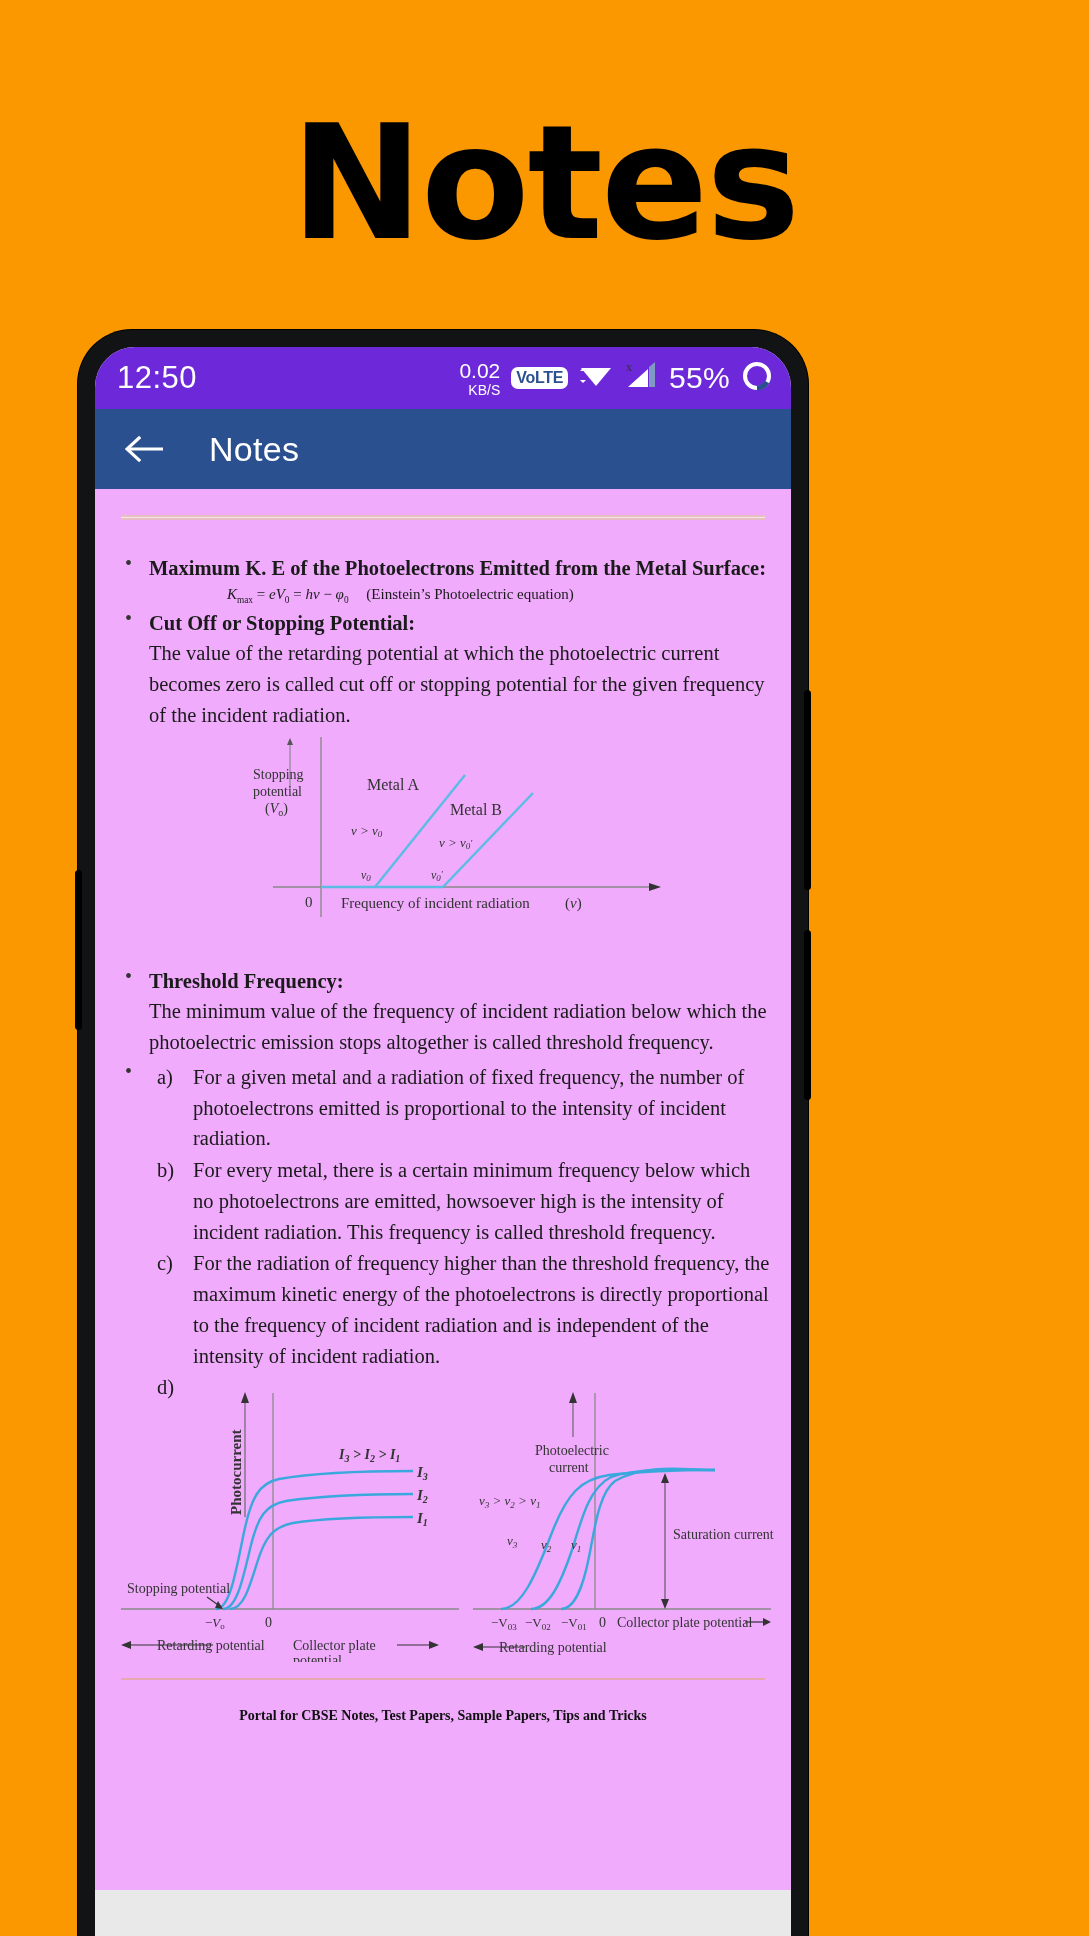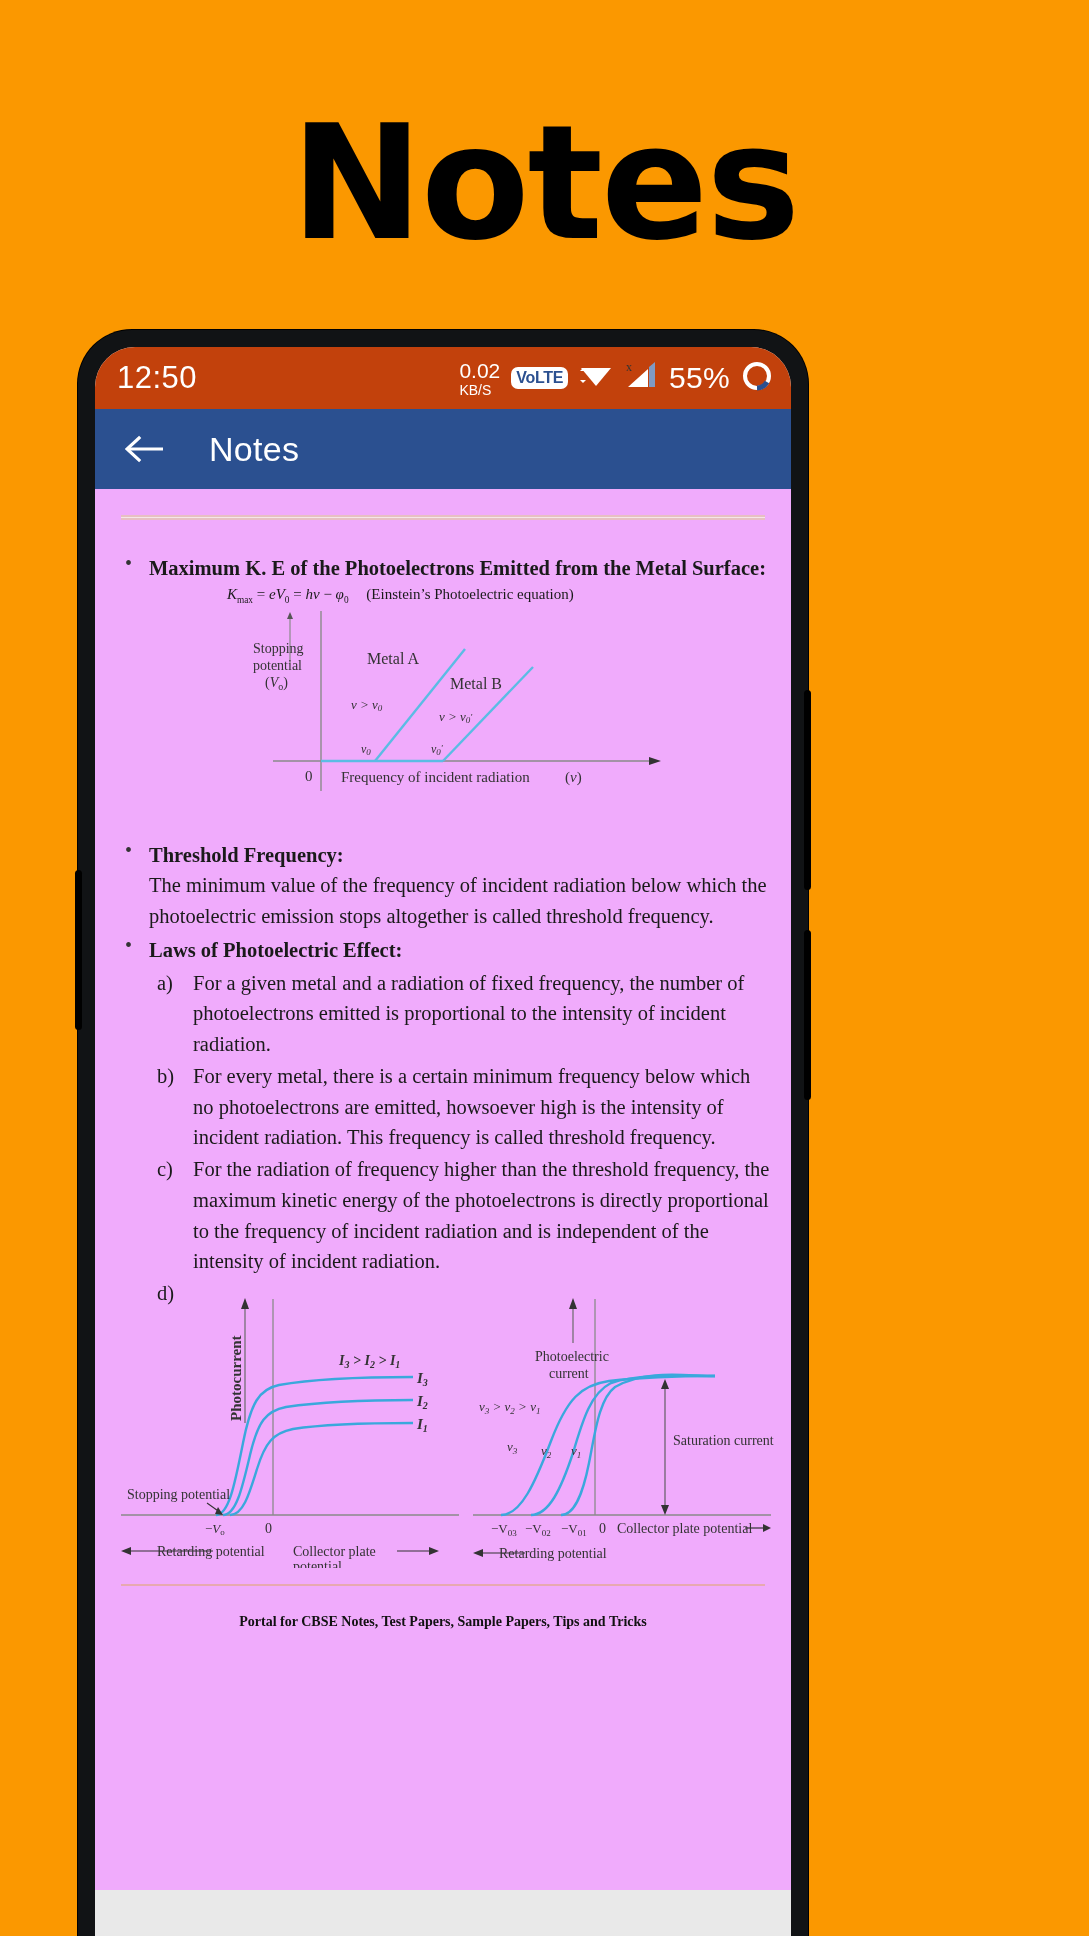--- a/index.html
+++ b/index.html
@@ -48,28 +48,28 @@
     position:absolute; right:-3px; top:600px;
     width:7px; height:170px; background:#000; border-radius:4px;
   }
   .btn-left{
     position:absolute; left:-3px; top:540px;
     width:7px; height:160px; background:#000; border-radius:4px;
   }
 
   
   .statusbar{
-    height:62px; background:#c2410c;
+    height:62px; background:#6d28d9;
     display:flex; align-items:center;
     padding:0 18px 0 22px;
     color:#ffffff;
   }
   .clock{ font-size:31px; font-weight:400; letter-spacing:0.5px; }
   .sb-right{ margin-left:auto; display:flex; align-items:center; gap:11px; }
-  .kbs{ text-align:left; line-height:1; }
+  .kbs{ text-align:right; line-height:1; }
   .kbs .kbs-num{ font-size:21px; display:block; font-weight:400; }
   .kbs .kbs-unit{ font-size:14px; display:block; margin-top:2px; }
   .volte{
     background:#ffffff; color:#2B5090;
     font-size:16px; font-weight:700;
     padding:2px 5px; border-radius:7px;
     letter-spacing:-0.3px;
   }
   .ic{ display:block; }
   .battery-pct{ font-size:30px; font-weight:400; letter-spacing:0.3px; }
@@ -209,20 +209,24 @@
           <ul class="bullets body-text">
 
             <li>
               <div class="hd">Maximum K. E of the Photoelectrons Emitted from the Metal Surface:</div>
               <div class="eqline">
                 <i>K</i><sub>max</sub> = <i>eV</i><sub>0</sub> = <i>hv</i> − <i>φ</i><sub>0</sub>
                 <span class="eqnote">(Einstein’s Photoelectric equation)</span>
               </div>
             </li>
 
+            <li>
+              <div class="hd">Cut Off or Stopping Potential:</div>
+              <div class="pp">The value of the retarding potential at which the photoelectric current becomes zero is called cut off or stopping potential for the given frequency of the incident radiation.</div>
+            </li>
           </ul>
 
           <div class="fig fig1">
             <svg width="660" height="205" viewBox="0 0 660 205">
               <line x1="208" y1="0" x2="208" y2="180" stroke="#8a8a8a" stroke-width="1.4"></line>
               <line x1="160" y1="150" x2="540" y2="150" stroke="#8a8a8a" stroke-width="1.4"></line>
               <polygon points="536,146 548,150 536,154" fill="#333"></polygon>
               <line x1="177" y1="8" x2="177" y2="52" stroke="#8a8a8a" stroke-width="1.2"></line>
               <polygon points="174,8 180,8 177,1" fill="#555"></polygon>
               <text x="140" y="42" font-size="14">Stopping</text>
@@ -243,21 +247,20 @@
               <text x="452" y="171" font-size="15">(<tspan font-style="italic">v</tspan>)</text>
             </svg>
           </div>
 
           <ul class="bullets body-text" style="margin-top:25px">
             <li>
               <div class="hd">Threshold Frequency:</div>
               <div class="pp">The minimum value of the frequency of incident radiation below which the photoelectric emission stops altogether is called threshold frequency.</div>
             </li>
             <li>
-              <div class="hd">Laws of Photoelectric Effect:</div>
               <ol class="laws">
                 <li>
                   <span class="lbl">a)</span>
                   <span>For a given metal and a radiation of fixed frequency, the number of photoelectrons emitted is proportional to the intensity of incident radiation.</span>
                 </li>
                 <li>
                   <span class="lbl">b)</span>
                   <span>For every metal, there is a certain minimum frequency below which no photoelectrons are emitted, howsoever high is the intensity of incident radiation. This frequency is called threshold frequency.</span>
                 </li>
                 <li>

